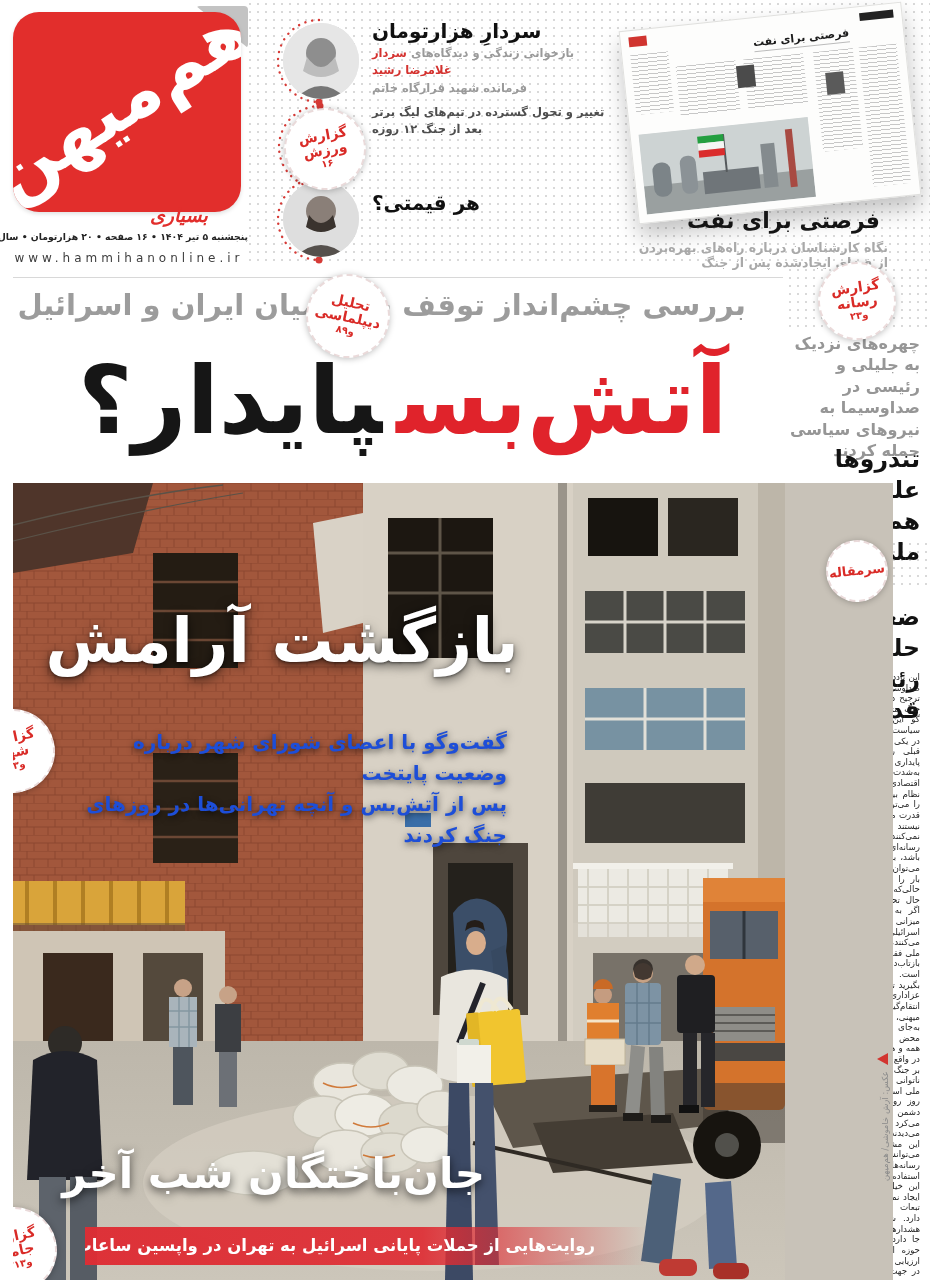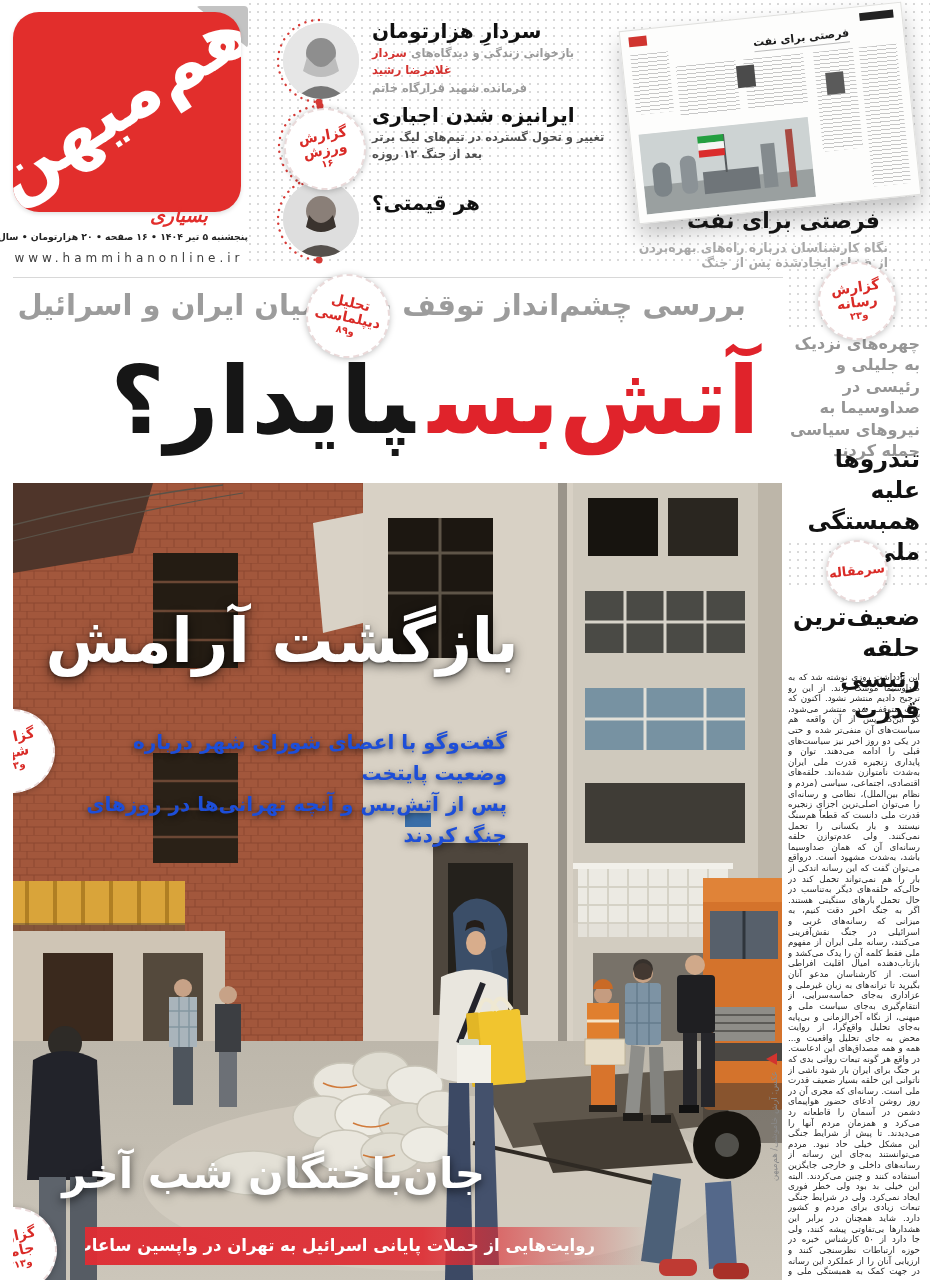--- a/index.html
+++ b/index.html
@@ -47,32 +47,32 @@
   .ft{background:repeating-linear-gradient(to bottom,#c7c7c7 0 1px,transparent 1px 4px);}
   .pc-photo{position:absolute;left:8px;bottom:8px;width:170px;height:80px;overflow:hidden;background:#cfd4d4;}
   .preview-title{left:630px;top:208px;width:250px;font-size:22px;font-weight:bold;color:#141414;
                  text-align:right;z-index:2;}
   .preview-sub{left:632px;top:240px;width:256px;font-size:12.5px;font-weight:bold;color:#a9a9a9;
                text-align:right;z-index:2;}
   
   .kicker{left:90px;top:288px;width:656px;font-size:29px;font-weight:bold;color:#9c9c9c;
           text-align:right;white-space:nowrap;z-index:2;}
   .main-headline{left:78px;top:322px;width:714px;height:160px;font-size:94px;font-weight:bold;
-                 text-align:center;white-space:nowrap;line-height:158px;letter-spacing:-1px;z-index:2;}
+                 text-align:left;white-space:nowrap;line-height:158px;letter-spacing:-1px;z-index:2;}
   .main-headline .red{color:#e0232b;margin-left:14px;}
   .main-headline .blk{color:#161616;}
   
   .media-lede{left:790px;top:333px;width:130px;font-size:16px;font-weight:bold;color:#969696;
               text-align:right;line-height:1.34;}
   .side-headline{left:788px;top:444px;width:132px;font-size:23.5px;font-weight:bold;color:#121212;
                  text-align:right;line-height:1.32;}
   .editorial-body{left:788px;top:672px;width:132px;height:604px;font-size:8.7px;line-height:1.22;
                   text-align:justify;color:#1f1f1f;overflow:hidden;}
   
-  .photo{left:13px;top:483px;width:769px;height:797px;overflow:hidden;background:#c8c2b8;z-index:1;}
+  .photo{left:13px;top:483px;width:880px;height:797px;overflow:hidden;background:#c8c2b8;z-index:1;}
   .photo-headline{left:30px;top:126px;width:478px;font-size:62px;font-weight:bold;color:#fff;
                   text-align:center;line-height:1.02;text-shadow:0 3px 12px rgba(0,0,0,.6),0 1px 3px rgba(0,0,0,.5);z-index:3;}
   .photo-sub{left:58px;top:244px;width:436px;font-size:20px;font-weight:bold;color:#1d4ed8;
              text-align:right;line-height:1.55;text-shadow:0 2px 7px rgba(0,0,0,.65);z-index:3;}
   .bottom-headline{left:40px;top:666px;width:432px;font-size:42px;font-weight:bold;color:#fff;
                    text-align:right;text-shadow:0 3px 10px rgba(0,0,0,.65);z-index:3;}
   .band{left:72px;top:744px;width:562px;height:38px;z-index:3;
         background:linear-gradient(to right,rgba(222,45,52,.97) 0%,rgba(222,45,52,.93) 60%,rgba(222,45,52,0) 100%);}
   .band-text{width:100%;height:100%;direction:rtl;text-align:right;padding-right:52px;box-sizing:border-box;
              font-size:16.5px;font-weight:bold;color:#fff;line-height:38px;white-space:nowrap;overflow:hidden;}
@@ -126,21 +126,20 @@
     <svg class="abs tz-arc" style="left:275px;top:102px;" width="90" height="90">
       <path d="M45,4 A41,41 0 0 0 45,86" fill="none" stroke="#d63a36" stroke-width="2.4" stroke-dasharray="0.1 6.8" stroke-linecap="round"></path>
       <circle cx="45" cy="4" r="3.5" fill="#d63a36"></circle>
     </svg>
     <div class="abs badge" style="left:284px;top:108px;width:78px;height:78px;transform:rotate(-10deg);">
       <span class="l">گزارش</span>
       <span class="l">ورزش</span>
       <span class="p">۱۶</span>
     </div>
     <div class="abs tz-text fa" style="left:372px;top:104px;">
-      <div class="tz-title">ایرانیزه شدن اجباری</div>
       <div class="tz-sub dark">
         <span>تغییر و تحول گسترده در تیم‌های لیگ برتر</span><br>
         <span>بعد از جنگ ۱۲ روزه</span>
       </div>
     </div>
   </div>
 
   <div class="abs" style="left:0;top:0;width:0;height:0;">
     <svg class="abs tz-arc" style="left:274px;top:174px;" width="90" height="90">
       <path d="M45,4 A41,41 0 0 0 45,86" fill="none" stroke="#d63a36" stroke-width="2.4" stroke-dasharray="0.1 6.8" stroke-linecap="round"></path>

